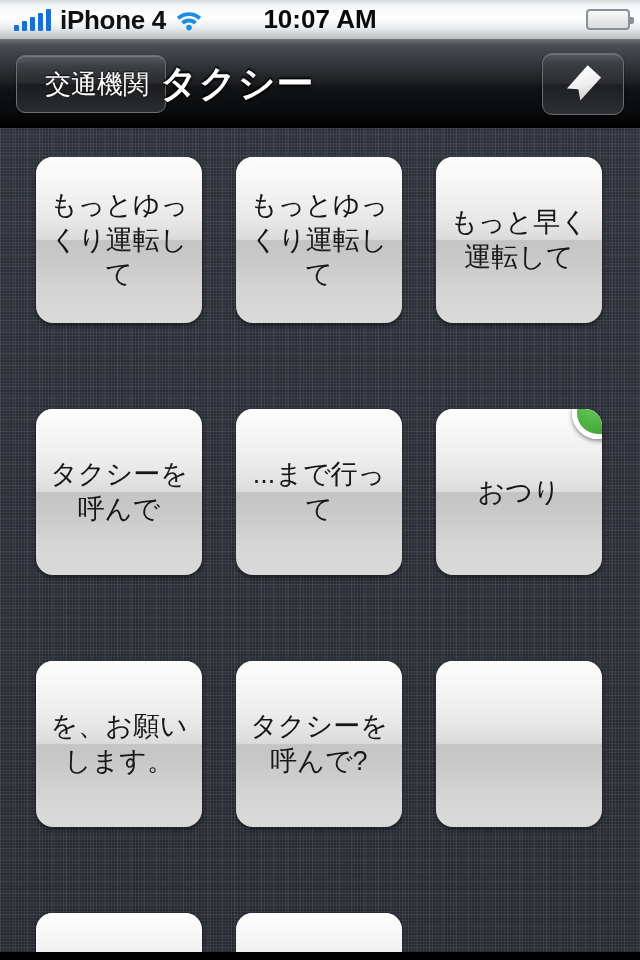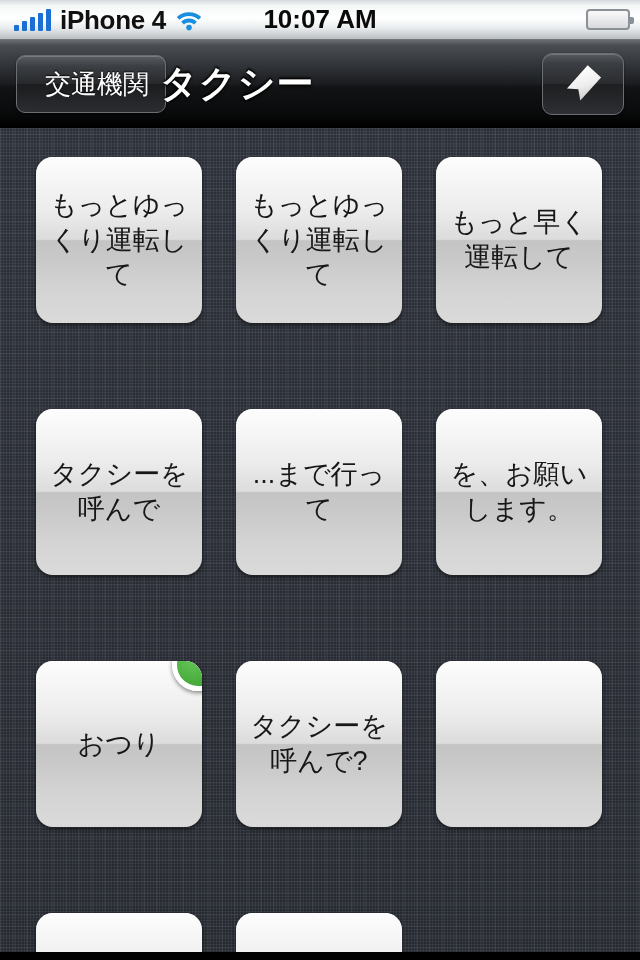--- a/index.html
+++ b/index.html
@@ -331,27 +331,27 @@
       </div>
 
       <div class="tile">
         <span class="tile-label">タクシーを呼んで</span>
       </div>
       <div class="tile">
         <span class="tile-label">...まで行って</span>
       </div>
 
       <div class="tile">
-        <span class="tile-label">を、お願いします。</span>
-      </div>
-      <div class="tile">
         <span class="tile-label">おつり</span>
         <span class="badge"></span>
       </div>
       <div class="tile">
+        <span class="tile-label">を、お願いします。</span>
+      </div>
+      <div class="tile">
         <span class="tile-label">タクシーを呼んで?</span>
       </div>
 
       <div class="tile">
         
       </div>
       <div class="tile">
         
       </div>
       <div class="tile">

